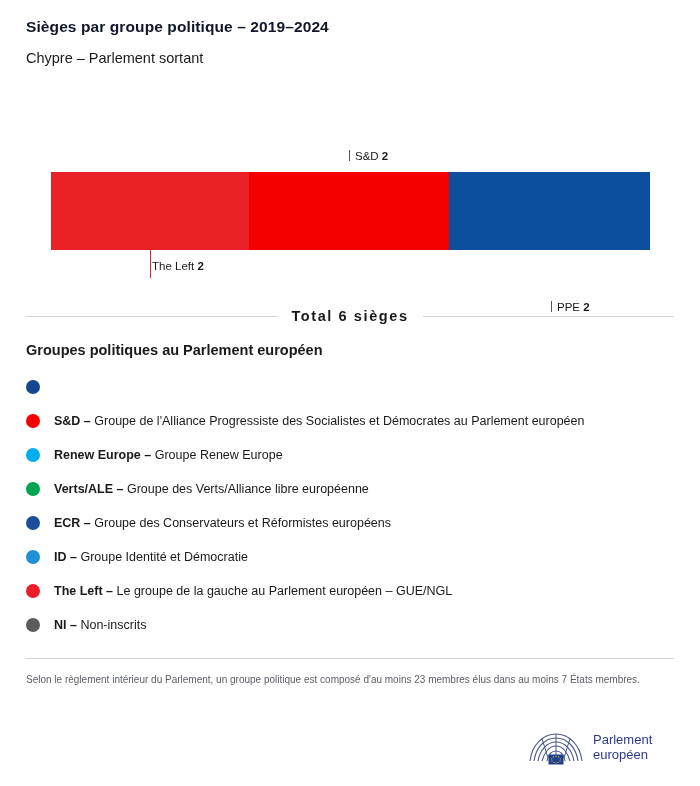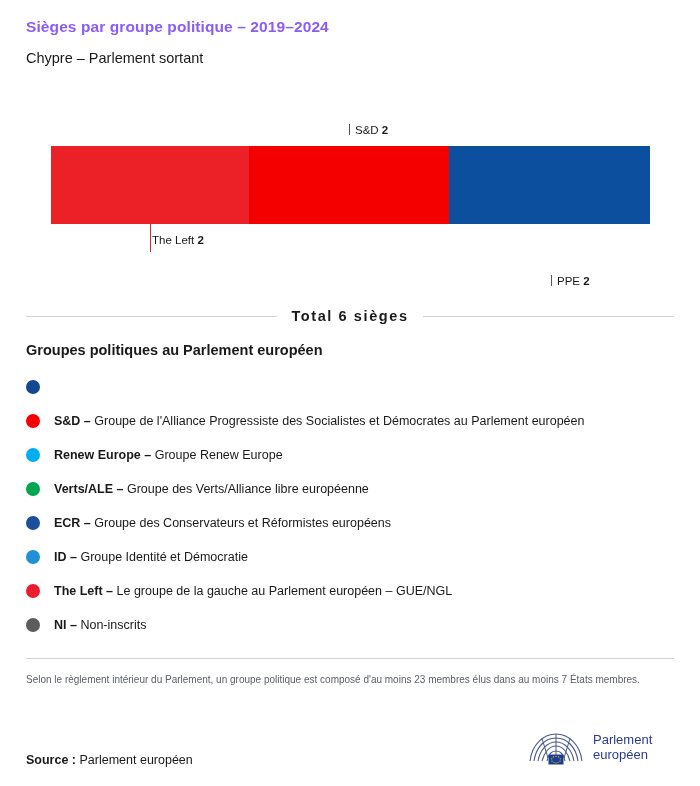--- a/index.html
+++ b/index.html
@@ -23,36 +23,36 @@
   }
 
   
   .title {
     position: absolute;
     left: 26px;
     top: 18px;
     font-size: 15.5px;
     font-weight: bold;
     letter-spacing: 0.1px;
-    color: #8b5cf6;
+    color: #0f172a;
   }
   .subtitle {
     position: absolute;
     left: 26px;
     top: 50px;
     font-size: 14.5px;
     font-weight: normal;
     color: #1a1a1a;
   }
 
   
   .chart-area {
     position: absolute;
     left: 0;
-    top: 124px;
+    top: 150px;
     width: 676px;
     height: 130px;
   }
   .bar {
     position: absolute;
     left: 51px;
     top: 22px;
     width: 599px;
     height: 78px;
     display: flex;
@@ -298,23 +298,20 @@
     <div class="legend-row">
       <span class="swatch" style="background:#5c5c5c"></span>
       <span class="legend-text"><b>NI –</b> <span>Non-inscrits</span></span>
     </div>
 
   </div>
 
   <div class="foot-divider"></div>
   <div class="footnote">Selon le règlement intérieur du Parlement, un groupe politique est composé d'au moins 23 membres élus dans au moins 7 États membres.</div>
 
-  <div class="source">
-    <b>Source :</b> <span>Parlement européen</span>
-  </div>
 
   <div class="logo">
     <svg class="logo-mark" viewBox="0 0 56 36">
       <g fill="none" stroke="#4a5a8a" stroke-width="1.1">
         <path d="M2 31 C4 14 16 4 28 4 C40 4 52 14 54 31"></path>
         <path d="M6 31 C8 17 17 8 28 8 C39 8 48 17 50 31"></path>
         <path d="M10 31 C12 20 19 12 28 12 C37 12 44 20 46 31"></path>
         <path d="M14 31 C16 23 21 16 28 16 C35 16 40 23 42 31"></path>
         <path d="M19 31 C20 26 23 21 28 21 C33 21 36 26 37 31"></path>
       </g>

